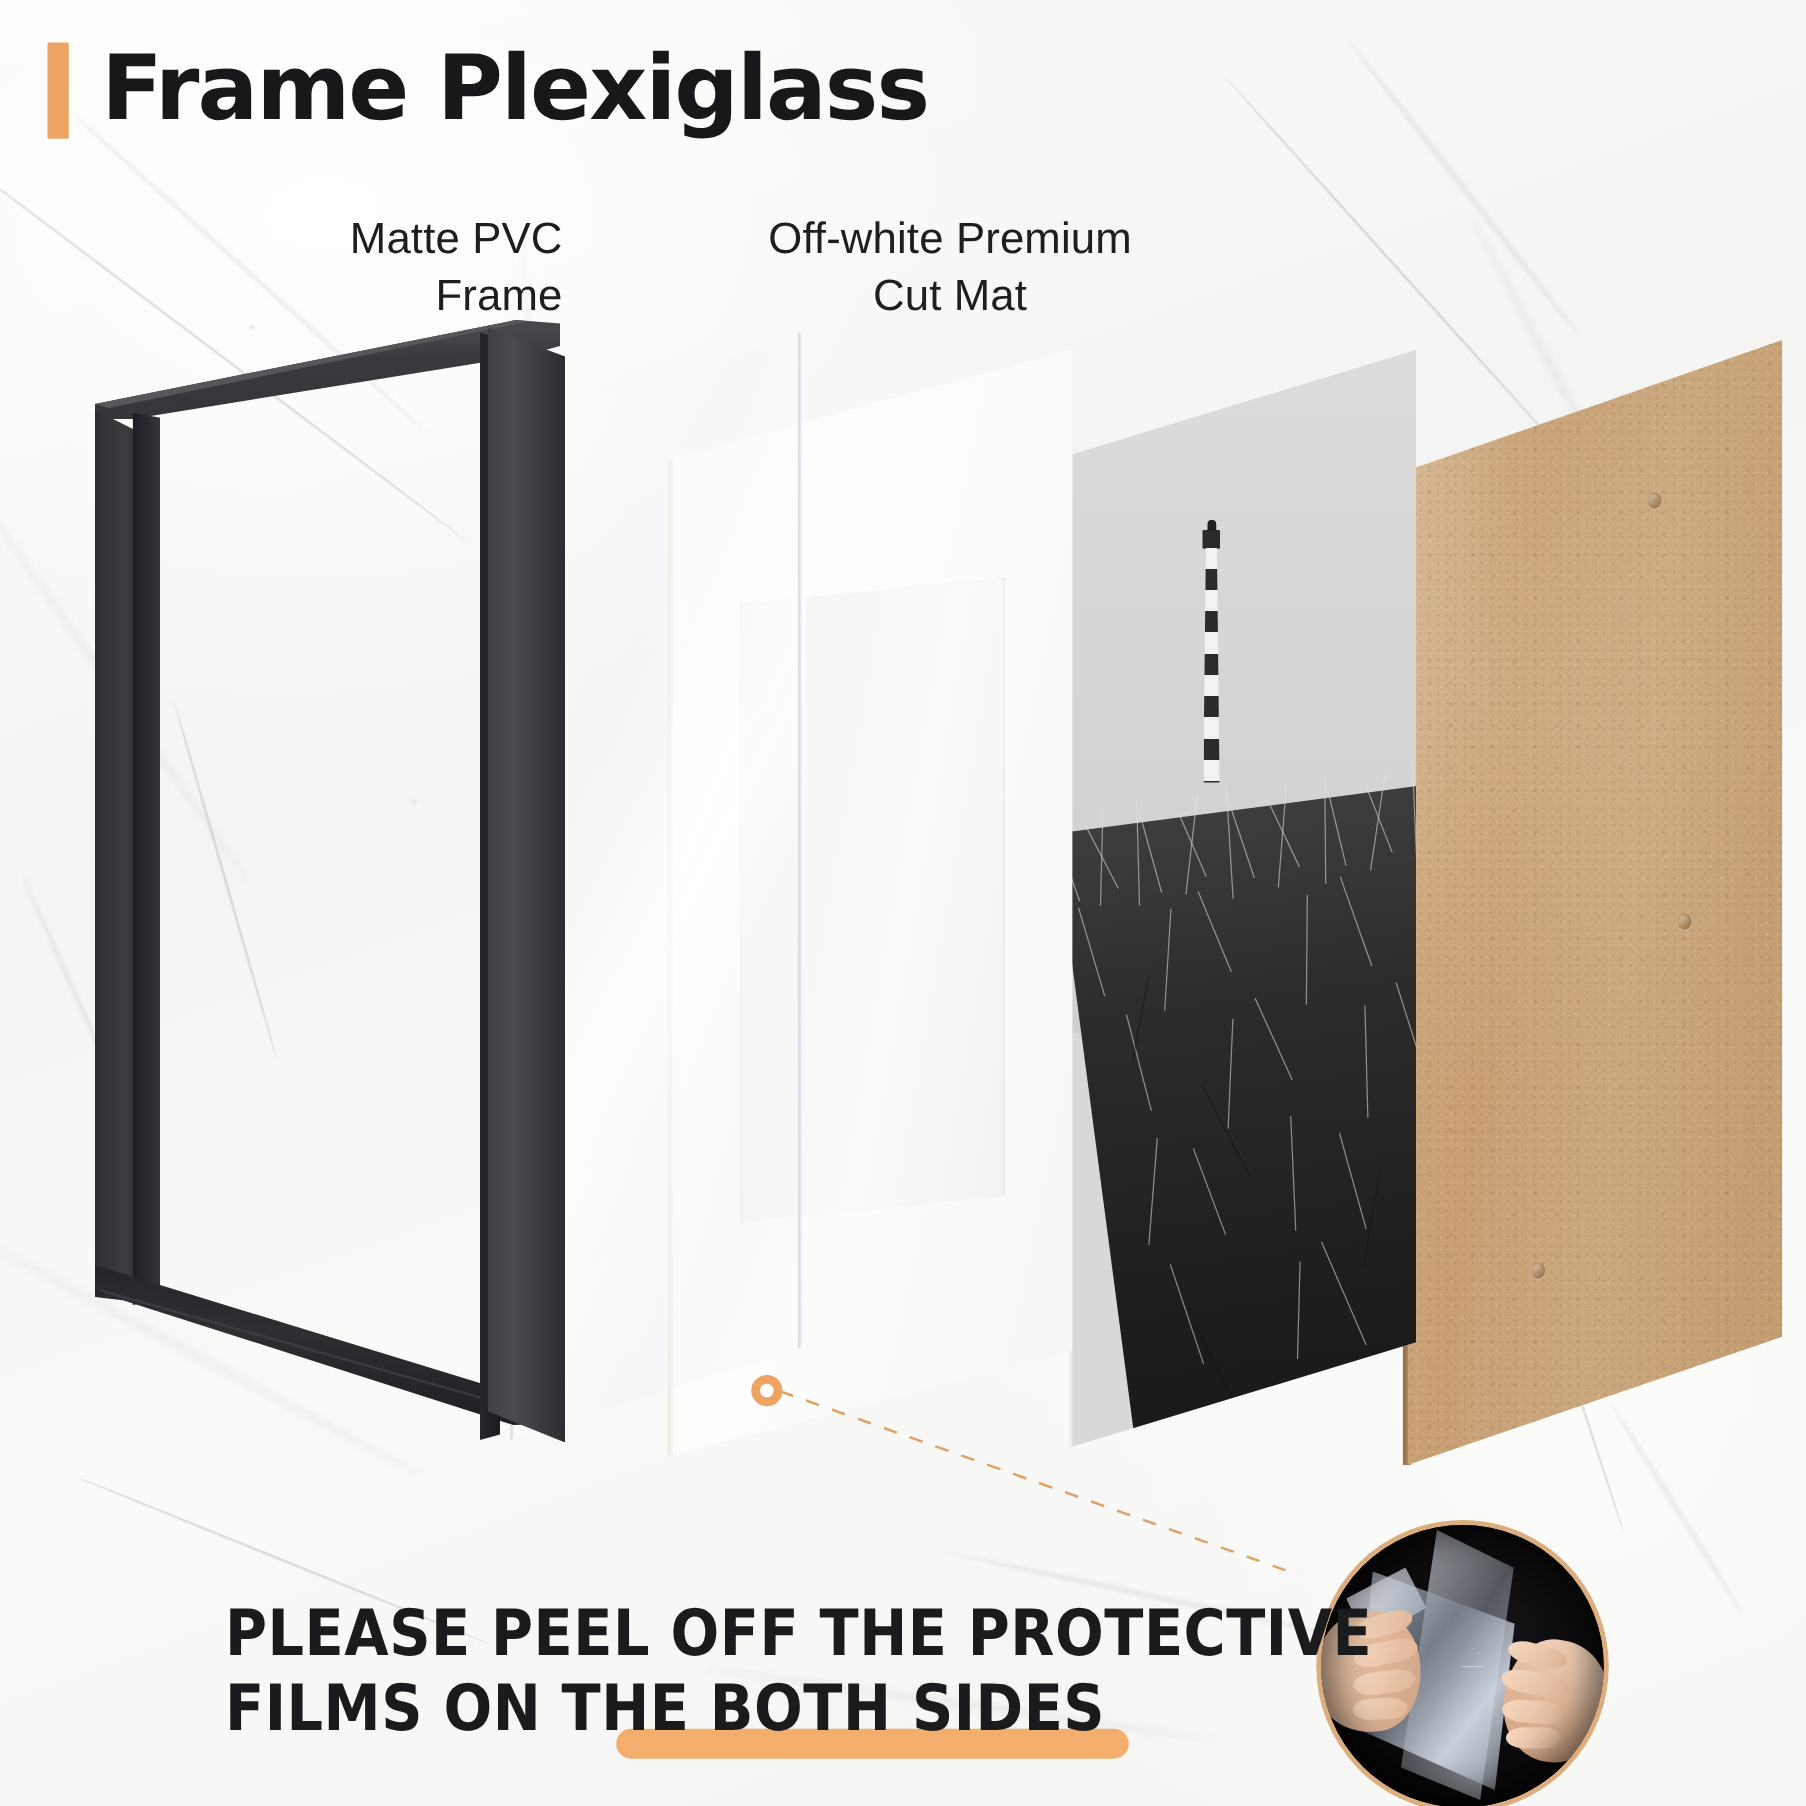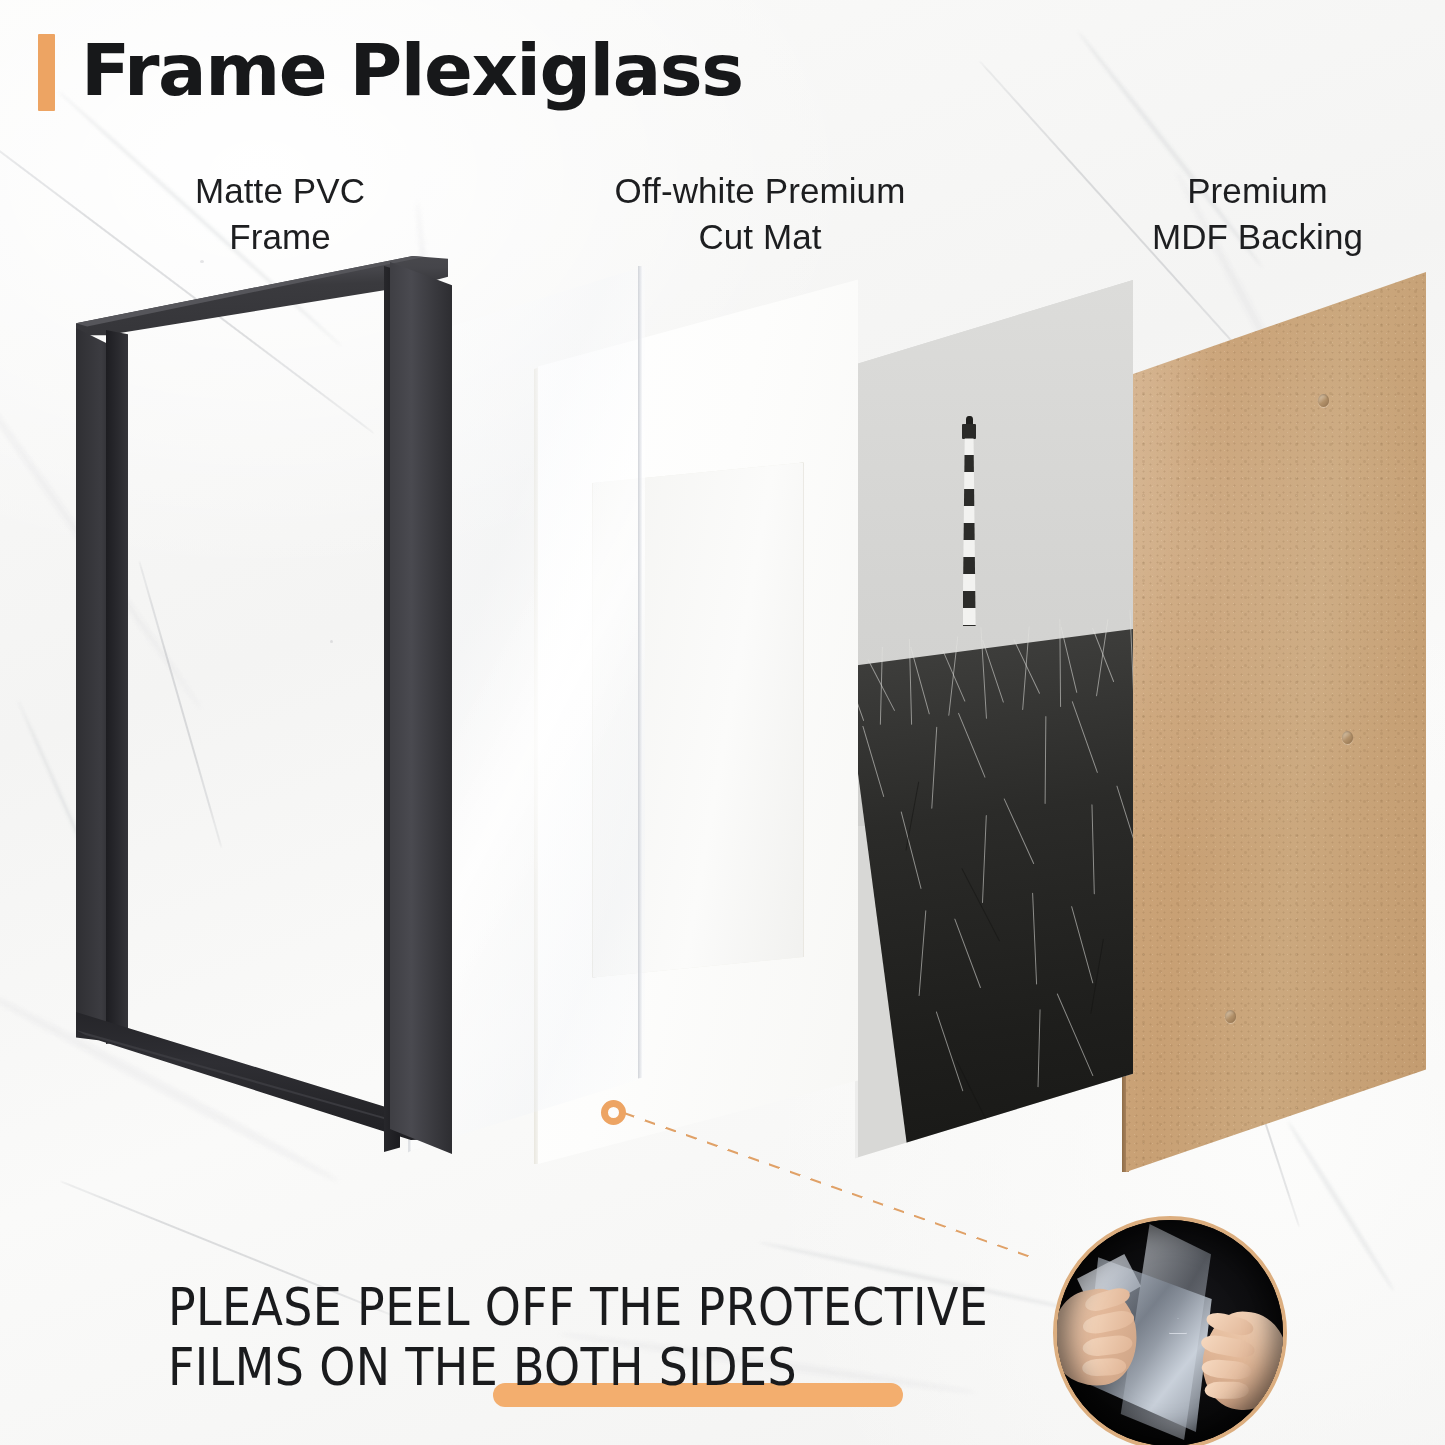--- a/index.html
+++ b/index.html
@@ -43,21 +43,21 @@
     position:absolute;
     font-family:"Liberation Sans",sans-serif;
     font-weight:400;
     font-size:35px;
     line-height:1.30;
     color:#1d1e20;
     text-align:center;
     letter-spacing:.1px;
     white-space:pre-line;
   }
-  #label-frame{left:110px;top:168px;width:340px;}
+  #label-frame{left:110px;top:168px;width:340px;text-align:right;}
   #label-mat{left:545px;top:168px;width:430px;}
   #label-mdf{left:1070px;top:168px;width:375px;}
   #label-plexi{left:238px;top:1145px;width:600px;font-size:36px;line-height:1.27;}
   #label-print{left:838px;top:1178px;width:290px;font-size:36px;}
 
   
   #layers{position:absolute;inset:0;}
 
   
   .plane{position:absolute;}
@@ -259,26 +259,27 @@
   #warning{
     position:absolute;left:168px;top:1278px;width:870px;
   }
   #warn-hl{
     position:absolute;left:325px;top:105px;width:410px;height:24px;
     background:#f3ae6e;border-radius:12px;
   }
   .warn-line{
     position:relative;
     font-family:"DejaVu Sans Condensed","Liberation Sans Narrow","Liberation Sans",sans-serif;
-    font-weight:normal;
+    font-weight:bold;
     font-size:51px;
     letter-spacing:.4px;
     line-height:1.17;
     color:#1a1b1d;
     white-space:nowrap;
+    margin-left:12px;
   }
 </style>
 </head>
 <body>
 
 <div id="stage">
 
   <div class="marble-base"></div>
   <div id="veins">
     <div class="vein" style="left:-40px;top:120px;width:520px;height:2px;transform:rotate(37deg);"></div>
@@ -392,22 +393,20 @@
       <div class="rail" id="rail-bottom-face"></div>
       <div class="rail" id="rail-right-in"></div>
       <div class="rail" id="rail-right"></div>
     </div>
   </div>
 
   <div class="part-label" id="label-frame">Matte PVC
 Frame</div>
   <div class="part-label" id="label-mat">Off-white Premium
 Cut Mat</div>
-  <div class="part-label" id="label-mdf">Premium
-MDF Backing</div>
 
   <div id="connector-line"></div>
   <div id="connector-dot"></div>
 
   <div id="inset">
     <div id="inset-bg"></div>
     <div class="film-sheet" id="film-glass"></div>
     <div class="film-sheet" id="film-peel"></div>
     <div class="film-sheet" id="film-fold"></div>
     <div id="film-tri"></div>

